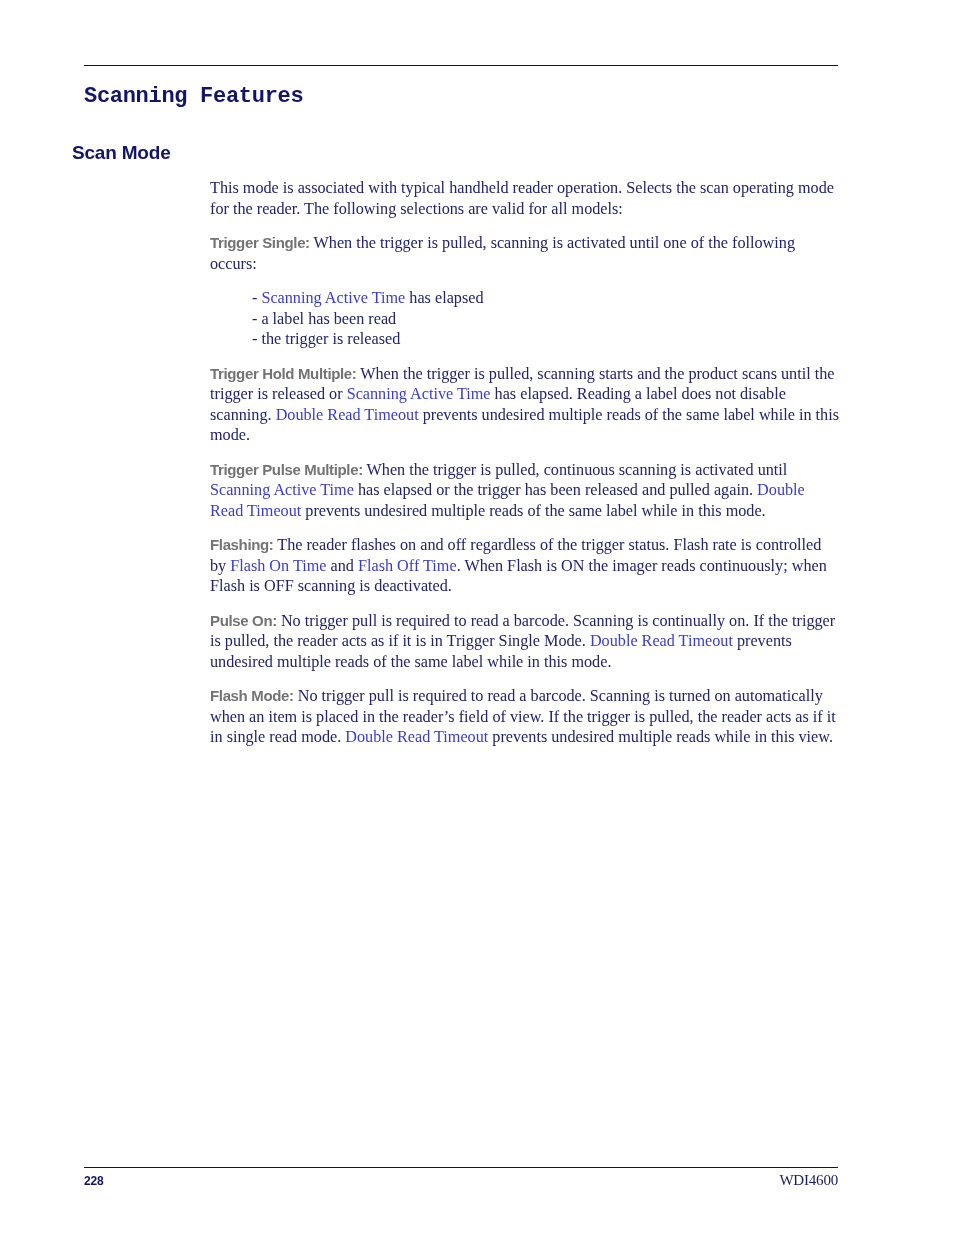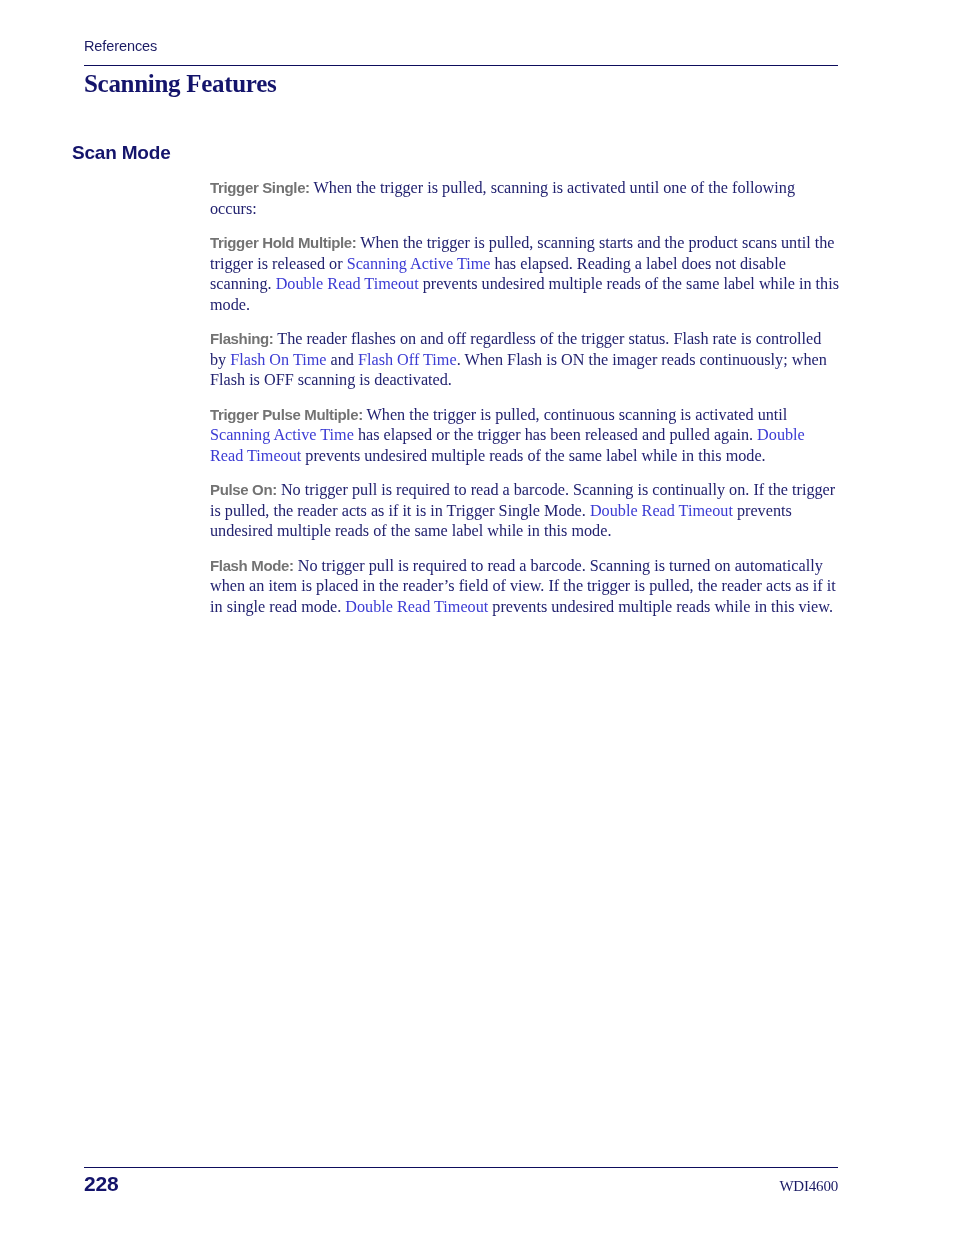--- a/index.html
+++ b/index.html
@@ -44,24 +44,24 @@
     top: 65px;
     width: 754px;
     height: 0;
     border-top: 1.6px solid #0d0d5c;
   }
 
   
   .chapter-title {
     position: absolute;
     left: 84px;
-    top: 68px;
-    font-family: Liberation Serif, serif;
-    font-weight: bold;
-    font-size: 25px;
+    top: 83px;
+    font-family: Liberation Mono, monospace;
+    font-weight: bold;
+    font-size: 22px;
     letter-spacing: -0.3px;
     color: #14146b;
     line-height: 1.25;
   }
   .section-title {
     position: absolute;
     left: 72px;
     top: 141px;
     font-family: "Liberation Sans", sans-serif;
     font-weight: bold;
@@ -129,64 +129,75 @@
     left: 84px;
     top: 1172px;
     width: 754px;
     display: flex;
     justify-content: space-between;
     align-items: baseline;
   }
   .page-number {
     font-family: "Liberation Sans", sans-serif;
     font-weight: bold;
-    font-size: 21px;
+    font-size: 12px;
     letter-spacing: -0.2px;
     color: #14146b;
   }
   .doc-id {
     font-family: Liberation Serif, serif;
     font-weight: 400;
     font-size: 15px;
     letter-spacing: -0.2px;
     color: #1b1b64;
   }
 </style>
 </head>
 <body>
 
 <div class="page">
 
-  <div class="running-header">
-    <div class="running-header-text">References</div>
-  </div>
   <div class="header-rule"></div>
 
   <div class="chapter-title">Scanning Features</div>
 
   <div class="section-title">Scan Mode</div>
 
   <div class="body-column">
 
+    <p class="para">
+      <span>This mode is associated with typical handheld reader operation. Selects the scan operating mode for the reader. The following selections are valid for all models:</span>
+    </p>
 
     <p class="para tight">
       <span class="lbl">Trigger Single:</span><span> When the trigger is pulled, scanning is activated until one of the following occurs:</span>
     </p>
 
+    <ul class="dashlist">
+      <li>
+        <span class="dash">-</span><a class="lnk" href="#">Scanning Active Time</a><span> has elapsed</span>
+      </li>
+      <li>
+        <span class="dash">-</span><span>a label has been read</span>
+      </li>
+      <li>
+        <span class="dash">-</span><span>the trigger is released</span>
+      </li>
+    </ul>
 
     <p class="para">
       <span class="lbl">Trigger Hold Multiple:</span><span> When the trigger is pulled, scanning starts and the product scans until the trigger is released or </span><a class="lnk" href="#">Scanning Active Time</a><span> has elapsed. Reading a label does not disable scanning. </span><a class="lnk" href="#">Double Read Timeout</a><span> prevents undesired multiple reads of the same label while in this mode.</span>
     </p>
 
     <p class="para">
+      <span class="lbl">Trigger Pulse Multiple:</span><span> When the trigger is pulled, continuous scanning is activated until </span><a class="lnk" href="#">Scanning Active Time</a><span> has elapsed or the trigger has been released and pulled again. </span><a class="lnk" href="#">Double Read Timeout</a><span> prevents undesired multiple reads of the same label while in this mode.</span>
+    </p>
+
+    <p class="para">
       <span class="lbl">Flashing:</span><span> The reader flashes on and off regardless of the trigger status. Flash rate is controlled by </span><a class="lnk" href="#">Flash On Time</a><span> and </span><a class="lnk" href="#">Flash Off Time</a><span>. When Flash is ON the imager reads continuously; when Flash is OFF scanning is deactivated.</span>
-    </p>
-
-    <p class="para">
-      <span class="lbl">Trigger Pulse Multiple:</span><span> When the trigger is pulled, continuous scanning is activated until </span><a class="lnk" href="#">Scanning Active Time</a><span> has elapsed or the trigger has been released and pulled again. </span><a class="lnk" href="#">Double Read Timeout</a><span> prevents undesired multiple reads of the same label while in this mode.</span>
     </p>
 
     <p class="para">
       <span class="lbl">Pulse On:</span><span> No trigger pull is required to read a barcode. Scanning is continually on. If the trigger is pulled, the reader acts as if it is in Trigger Single Mode. </span><a class="lnk" href="#">Double Read Timeout</a><span> prevents undesired multiple reads of the same label while in this mode.</span>
     </p>
 
     <p class="para">
       <span class="lbl">Flash Mode:</span><span> No trigger pull is required to read a barcode. Scanning is turned on automatically when an item is placed in the reader’s field of view. If the trigger is pulled, the reader acts as if it in single read mode. </span><a class="lnk" href="#">Double Read Timeout</a><span> prevents undesired multiple reads while in this view.</span>
     </p>
 

